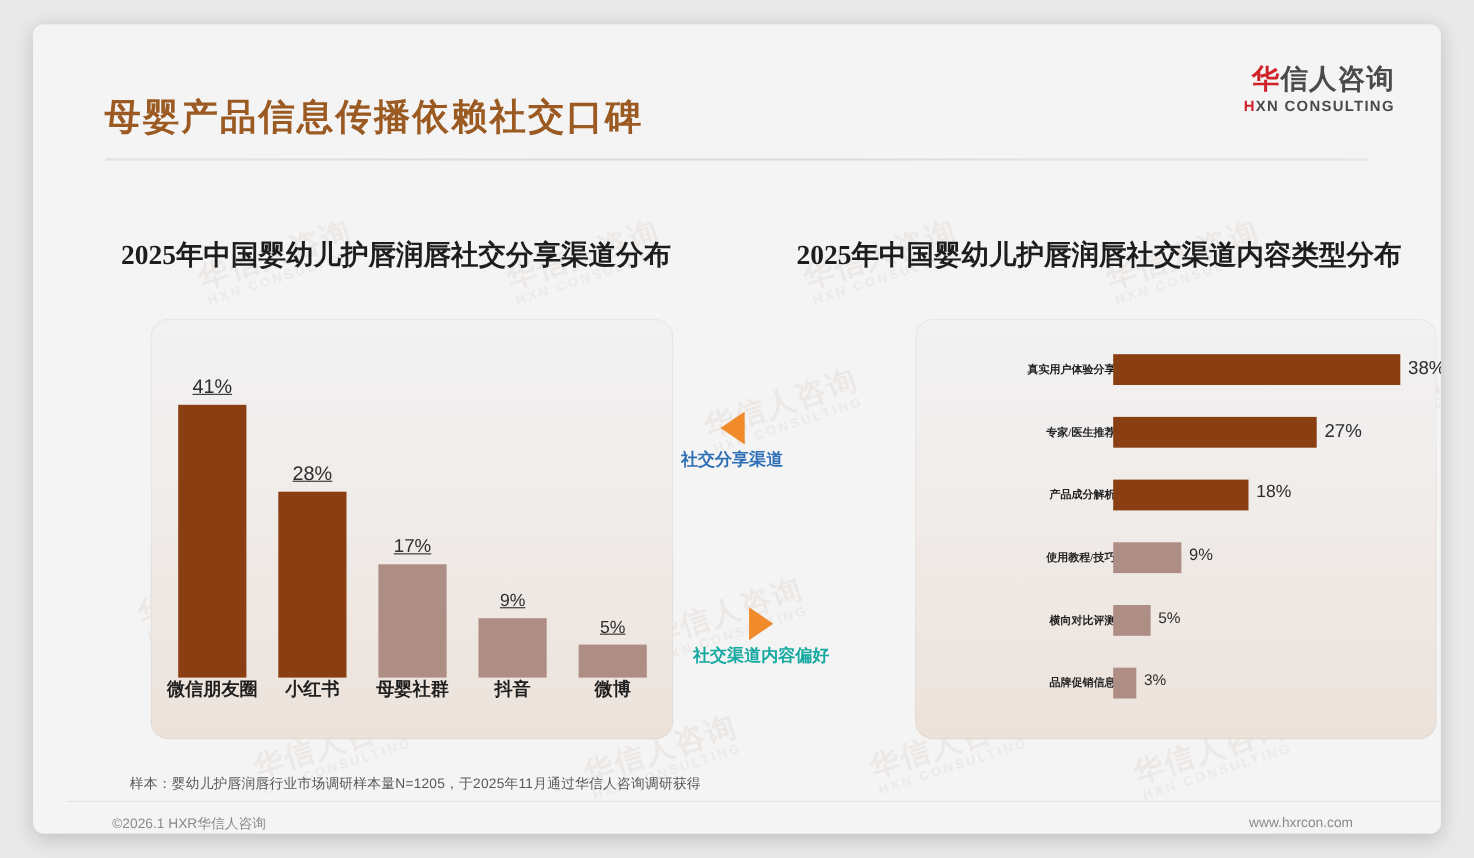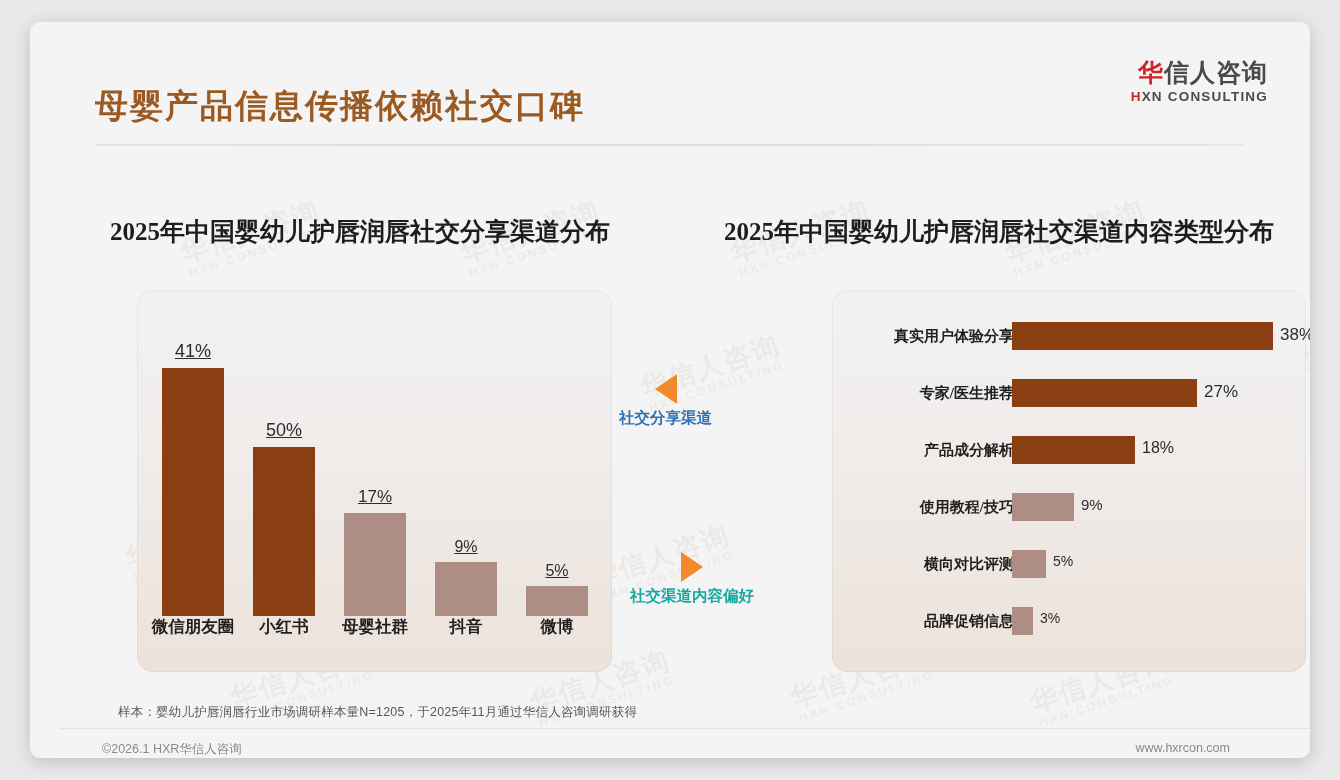--- a/index.html
+++ b/index.html
@@ -184,21 +184,21 @@
     position: absolute;
     left: 0;
     width: 474px;
     display: flex;
     align-items: center;
   }
   .hbar-label {
     position: absolute;
     right: 292px;
     font-family: "Liberation Serif", serif;
-    font-size: 15px;
+    font-size: 10px;
     font-weight: 600;
     color: #1f1f1f;
     white-space: nowrap;
     text-align: right;
   }
   .hbar-rect {
     position: absolute;
     left: 180px;
     height: 28px;
   }
@@ -380,21 +380,21 @@
     <div class="panel" id="panel-right"></div>
 
     <div class="vbar-area" id="vbar-area">
         <div class="vbar-col" style="left: 25px; height: 248px;">
           <div class="vbar-rect" style="height: 248px; background: rgb(138, 63, 18);"></div>
           <div class="vbar-value" style="bottom: 254px; font-size: 18px;">41%</div>
           <div class="vbar-label">微信朋友圈</div>
         </div>
         <div class="vbar-col" style="left: 116px; height: 169px;">
           <div class="vbar-rect" style="height: 169px; background: rgb(138, 63, 18);"></div>
-          <div class="vbar-value" style="bottom: 175px; font-size: 18px;">50%</div>
+          <div class="vbar-value" style="bottom: 175px; font-size: 18px;">28%</div>
           <div class="vbar-label">小红书</div>
         </div>
         <div class="vbar-col" style="left: 207px; height: 103px;">
           <div class="vbar-rect" style="height: 103px; background: rgb(174, 141, 132);"></div>
           <div class="vbar-value" style="bottom: 109px; font-size: 17px;">17%</div>
           <div class="vbar-label">母婴社群</div>
         </div>
         <div class="vbar-col" style="left: 298px; height: 54px;">
           <div class="vbar-rect" style="height: 54px; background: rgb(174, 141, 132);"></div>
           <div class="vbar-value" style="bottom: 60px; font-size: 16px;">9%</div>

